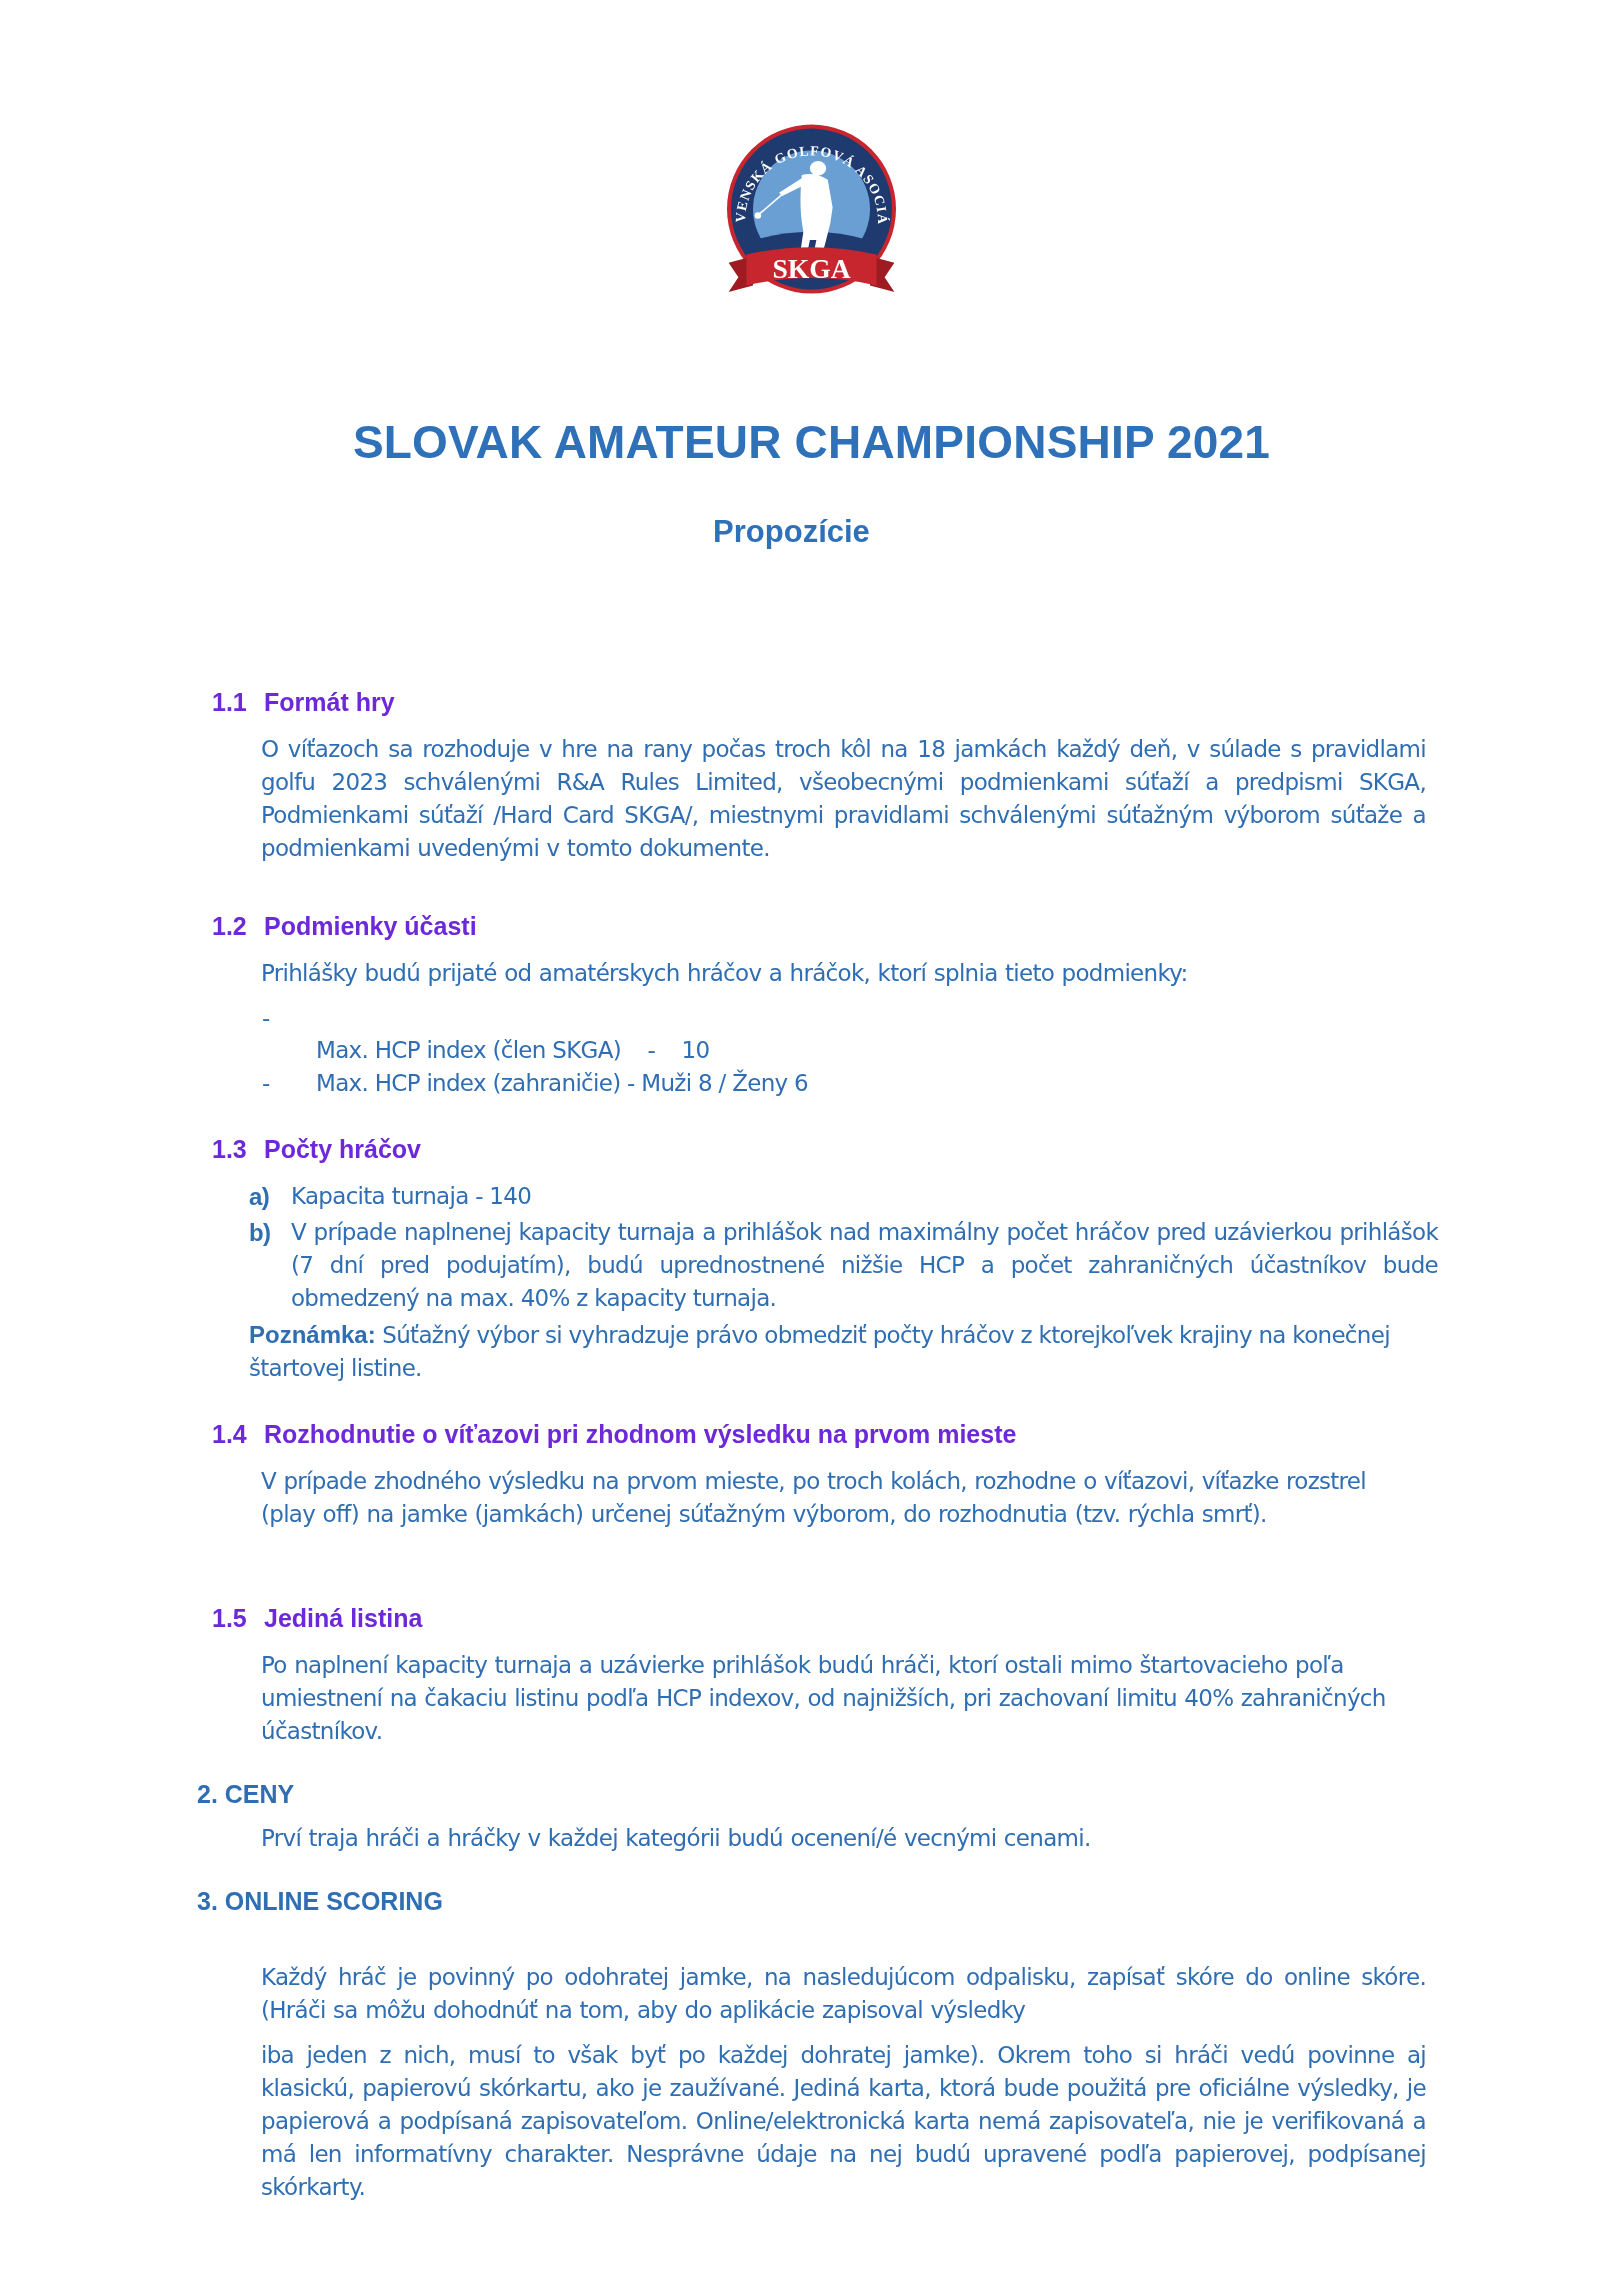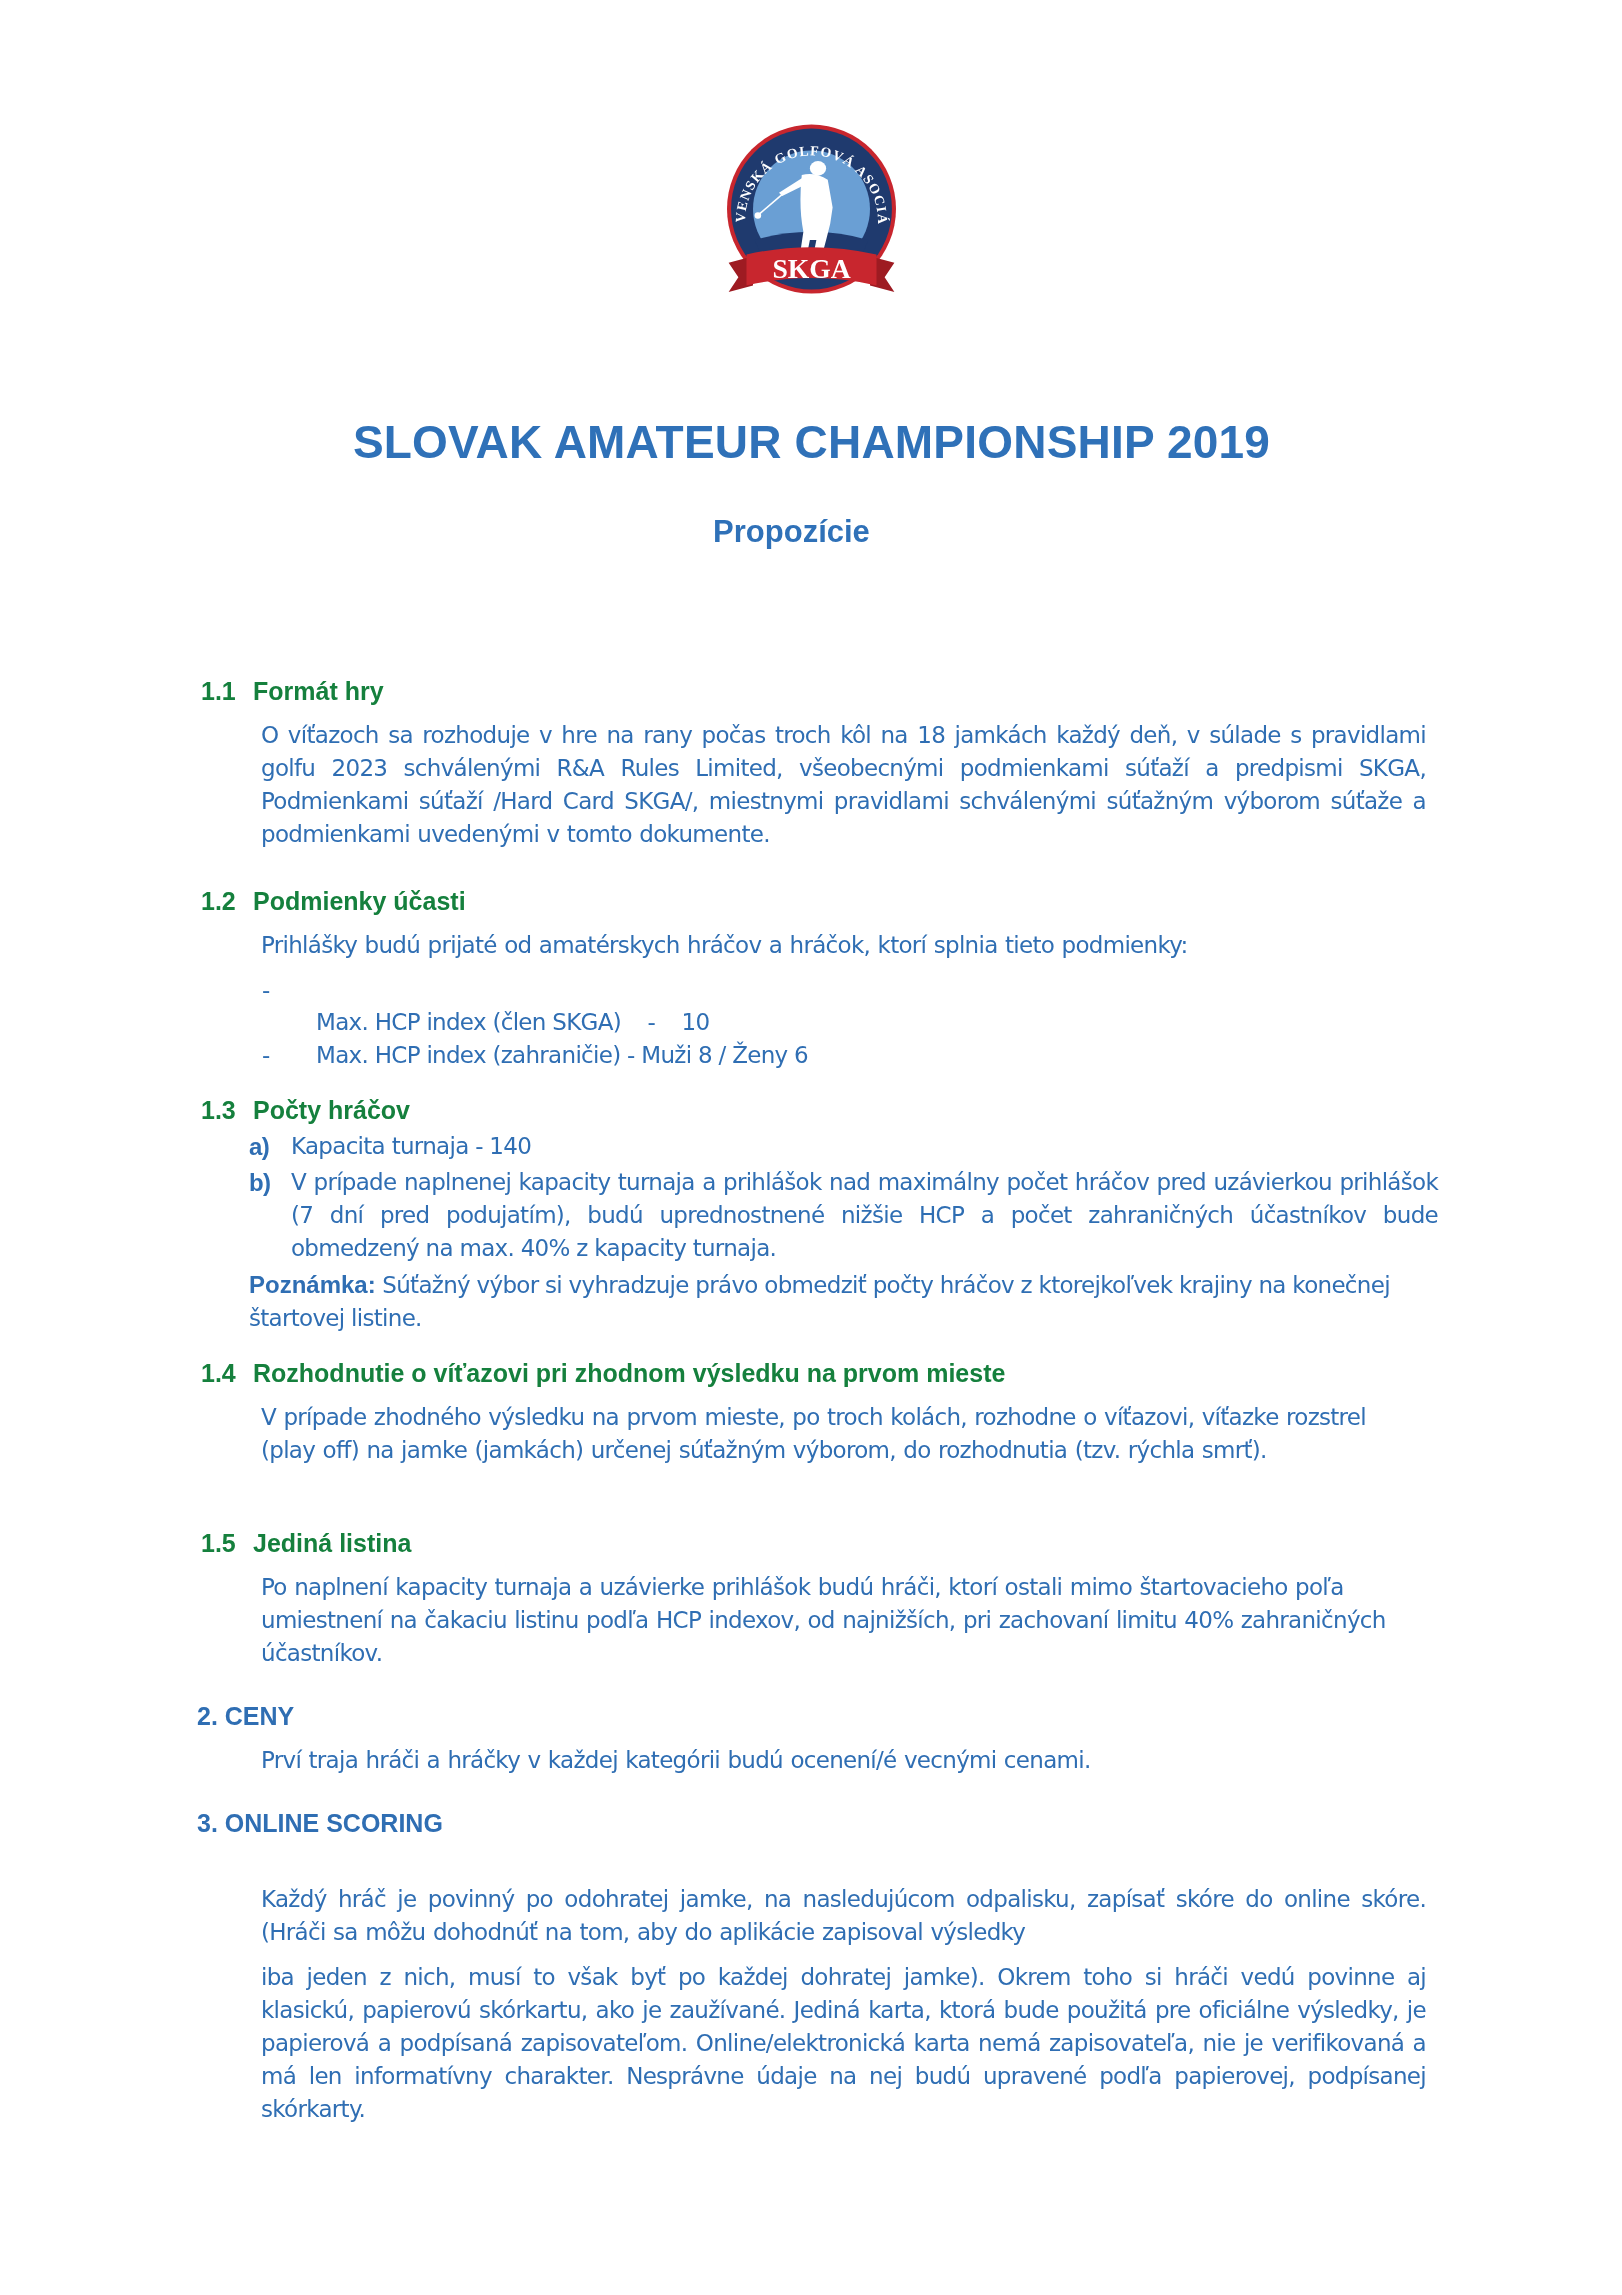--- a/index.html
+++ b/index.html
@@ -6,21 +6,21 @@
   body { width: 1623px; height: 2295px; position: relative; overflow: hidden; color: #2f6eb3; font-family: "Liberation Sans", sans-serif; }
   .page { position: absolute; left: 0; top: 0; width: 1623px; height: 2295px; }
 
   .logo { position: absolute; left: 714px; top: 118px; width: 195px; height: 191px; }
 
   .title { position: absolute; left: 0; width: 1623px; top: 415px; text-align: center; font-size: 46px; font-weight: bold; color: #2f71b8; letter-spacing: 0.2px; }
   .subtitle { position: absolute; left: 0; width: 1583px; top: 514px; text-align: center; font-size: 31px; font-weight: bold; color: #2f71b8; }
 
   .content { position: absolute; left: 197px; top: 661px; width: 1241px; }
   .h1 { font-size: 25px; font-weight: bold; color: #2f6eb3; line-height: 32px; margin: 0; }
-  .h2 { font-size: 25px; font-weight: bold; color: #15803d; line-height: 32px; margin: 4px; display: flex; }
+  .h2 { font-size: 25px; font-weight: bold; color: #6d28d9; line-height: 32px; margin: 15px; display: flex; }
   .h2 .num { width: 52px; flex: none; }
   .body { font-family: "DejaVu Sans", sans-serif; font-size: 23px; line-height: 33px; color: #2f6eb3; padding-left: 52px; text-align: justify; margin: 12px; letter-spacing: -0.7px; word-spacing: 0.8px; }
   .body.left { text-align: left; }
   .bullet { display: flex; padding-left: 65px; font-family: "DejaVu Sans", sans-serif; font-size: 23px; line-height: 33px; letter-spacing: -0.7px; }
   .bullet .dash { width: 54px; flex: none; }
   .item { display: flex; padding-left: 52px; font-family: "DejaVu Sans", sans-serif; font-size: 23px; line-height: 33px; letter-spacing: -0.7px; }
   .item .mark { width: 42px; flex: none; font-family: "Liberation Sans", sans-serif; font-weight: bold; font-size: 24px; }
   .item .txt { flex: 1; text-align: justify; }
   .note { padding-left: 52px; font-family: "DejaVu Sans", sans-serif; font-size: 23px; line-height: 33px; letter-spacing: -0.7px; text-align: left; }
   .note b { font-family: "Liberation Sans", sans-serif; font-size: 24px; letter-spacing: 0; }
@@ -54,21 +54,21 @@
         <textPath href="#ringPath" startOffset="50%" text-anchor="middle">SLOVENSKÁ GOLFOVÁ ASOCIÁCIA</textPath>
       </text>
 
       <path d="M 18 178 L 48 170 L 48 206 L 18 214 L 30 196 Z" fill="#9e1b22"></path>
       <path d="M 222 178 L 192 170 L 192 206 L 222 214 L 210 196 Z" fill="#9e1b22"></path>
       <path d="M 40 168 Q 120 150 200 168 L 200 206 Q 120 188 40 206 Z" fill="#c8262e"></path>
       <text x="120" y="197" text-anchor="middle" font-family="Liberation Serif, serif" font-size="34" font-weight="bold" fill="#ffffff">SKGA</text>
     </svg>
   </div>
 
-  <div class="title">SLOVAK AMATEUR CHAMPIONSHIP 2019</div>
+  <div class="title">SLOVAK AMATEUR CHAMPIONSHIP 2021</div>
   <div class="subtitle">Propozície</div>
 
   <div class="content">
 
     <div class="gap-s"></div>
 
     <div class="h2">
       <span class="num">1.1</span>
       <span>Formát hry</span>
     </div>

